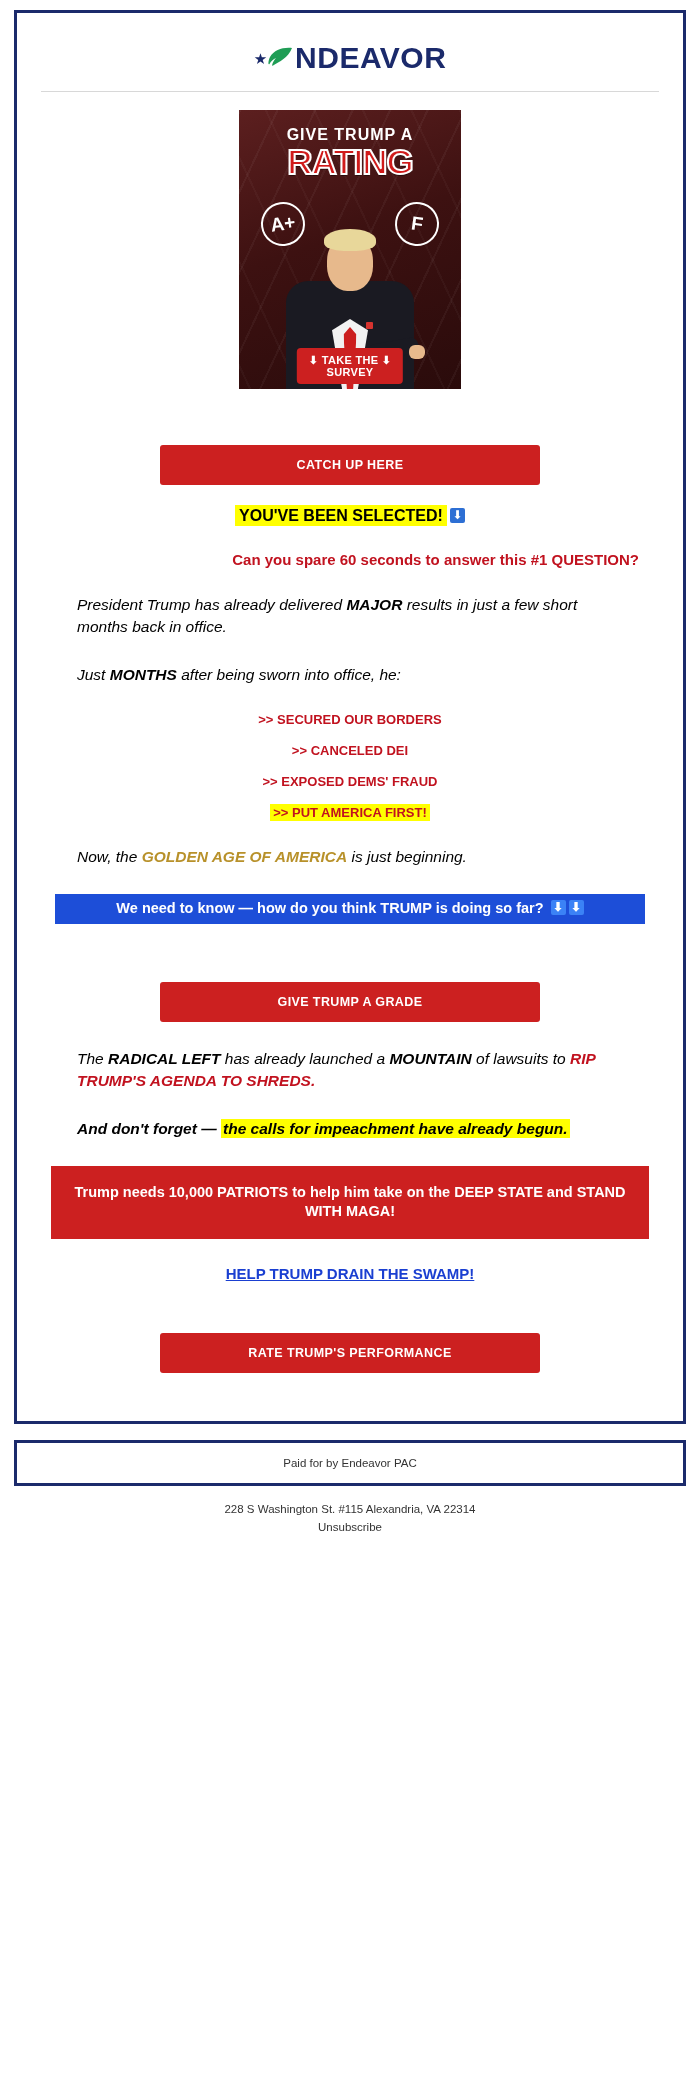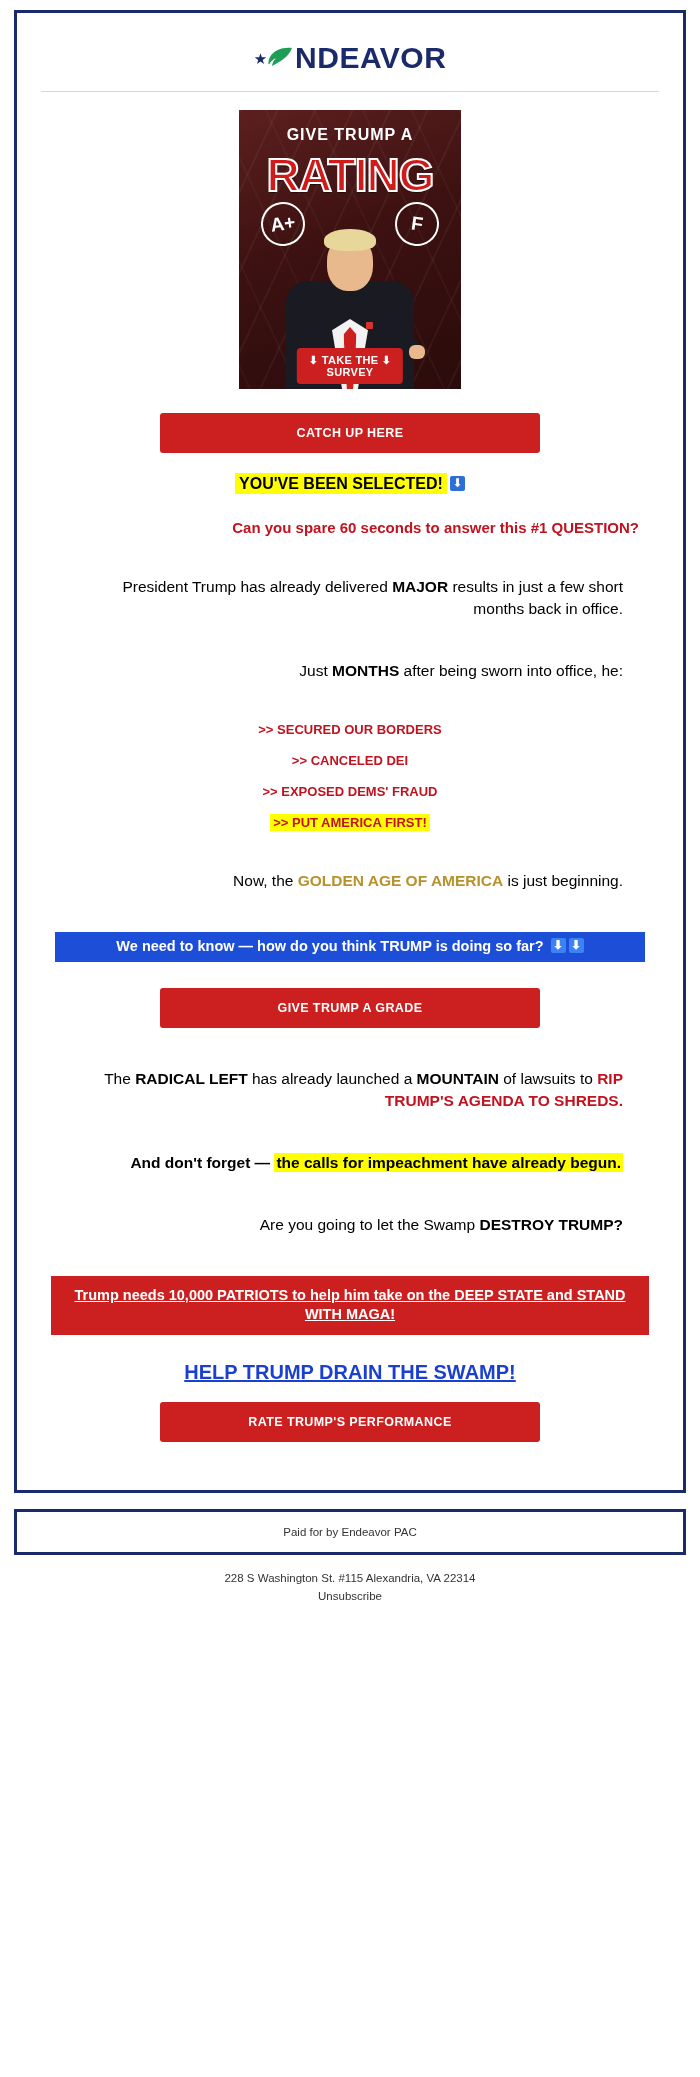--- a/index.html
+++ b/index.html
@@ -86,22 +86,22 @@
   .hero-top {
     position: relative;
     padding-top: 16px;
     color: #ffffff;
     font-weight: bold;
     font-size: 16px;
     letter-spacing: 1px;
   }
   .hero-rating {
     position: relative;
-    margin-top: 8px;
-    font-size: 46px;
+    margin-top: 0;
+    font-size: 35px;
     font-weight: bold;
     letter-spacing: -1px;
     color: #d01b1b;
     -webkit-text-stroke: 2px #ffffff;
     text-shadow: 0 2px 0 rgba(0,0,0,0.45);
     line-height: 1;
   }
   .grade-circle {
     position: absolute;
     border: 2px solid #ffffff;
@@ -228,28 +228,30 @@
     font-weight: bold;
     font-size: 12.5px;
     letter-spacing: 0.4px;
     padding: 13px 0;
     width: 380px;
     border: none;
     border-radius: 3px;
     text-align: center;
     cursor: pointer;
     font-family: "Liberation Sans", sans-serif;
+    margin-top: 32px;
   }
   
   p.body-line {
-    text-align: right;
+    text-align: left;
     font-size: 15.5px;
     line-height: 1.42;
-    margin: 40px 36px;
+    margin: 26px 36px;
     color: #000000;
+    font-style: italic;
   }
   .highlight-yellow {
     background: #ffff00;
     padding: 1px 2px;
   }
   .selected-line {
     text-align: center;
     margin: 22px 0 18px 0;
   }
   .selected-line .hl {
@@ -304,34 +306,33 @@
   .banner-blue .arrow-box {
     background: #3b82f6;
     color: #ffffff;
   }
   .banner-red {
     background: #cc2020;
     color: #ffffff;
     font-weight: bold;
     font-size: 14.5px;
     text-align: center;
-    padding: 10px 10px;
+    padding: 17px 10px;
     margin: 26px 10px;
     line-height: 1.35;
-    text-decoration: underline;
   }
   .red-text { color: #c1121f; font-weight: bold; }
   .link-line {
     text-align: center;
     margin: 26px 0 18px 0;
   }
   .link-line a {
     color: #1a3fd1;
     font-weight: bold;
-    font-size: 20px;
+    font-size: 15px;
     text-decoration: underline;
   }
   b { font-weight: bold; }
   
   .footer-box {
     margin: 16px 14px 0 14px;
     border: 3px solid #1b2a6b;
     padding: 14px 0;
     text-align: center;
     font-size: 11.5px;
@@ -436,23 +437,20 @@
       </div>
 
       <p class="body-line">
         <span>The </span><b>RADICAL LEFT</b><span> has already launched a </span><b class="u">MOUNTAIN</b><span> of lawsuits to </span><span class="red-text">RIP TRUMP'S AGENDA TO SHREDS.</span>
       </p>
 
       <p class="body-line">
         <b>And don't forget — </b><b class="highlight-yellow">the calls for impeachment have already begun.</b>
       </p>
 
-      <p class="body-line">
-        <span>Are you going to let the Swamp </span><b>DESTROY TRUMP?</b>
-      </p>
 
       <div class="banner-red">Trump needs 10,000 PATRIOTS to help him take on the DEEP STATE and STAND WITH MAGA!</div>
 
       <div class="link-line">
         <a href="#">HELP TRUMP DRAIN THE SWAMP!</a>
       </div>
 
       <div class="btn-row">
         <button class="btn">RATE TRUMP'S PERFORMANCE</button>
       </div>

